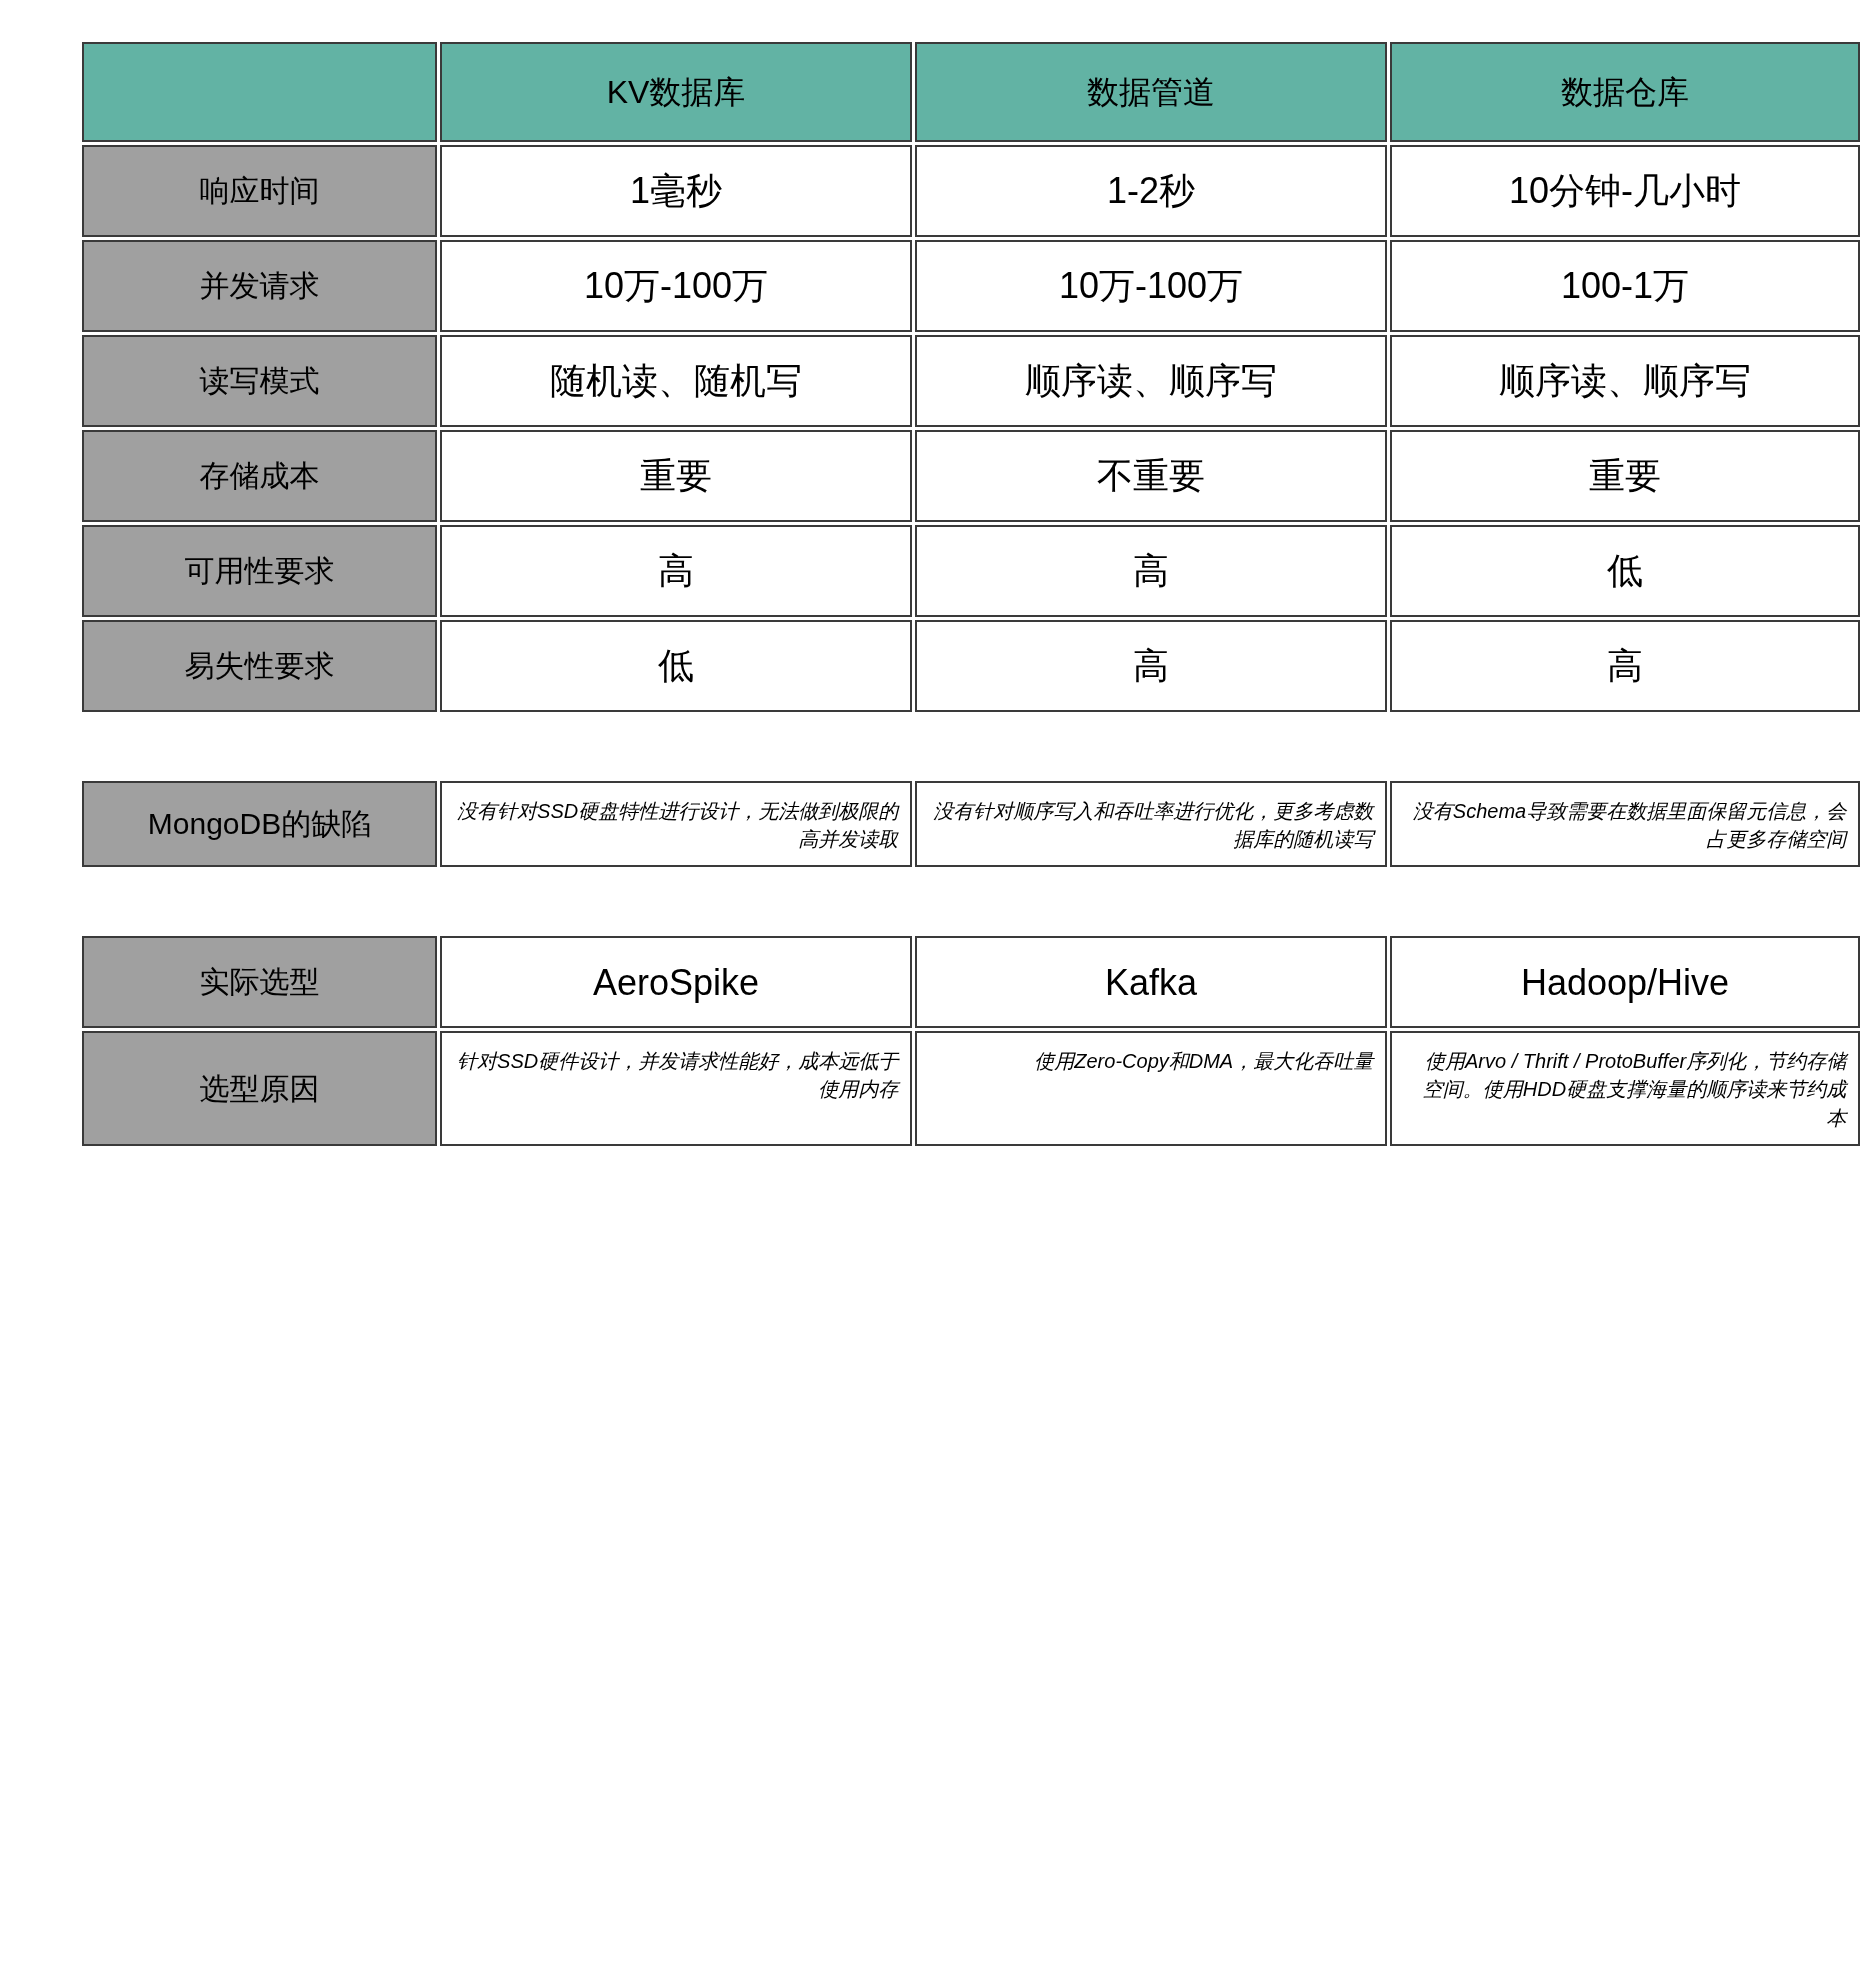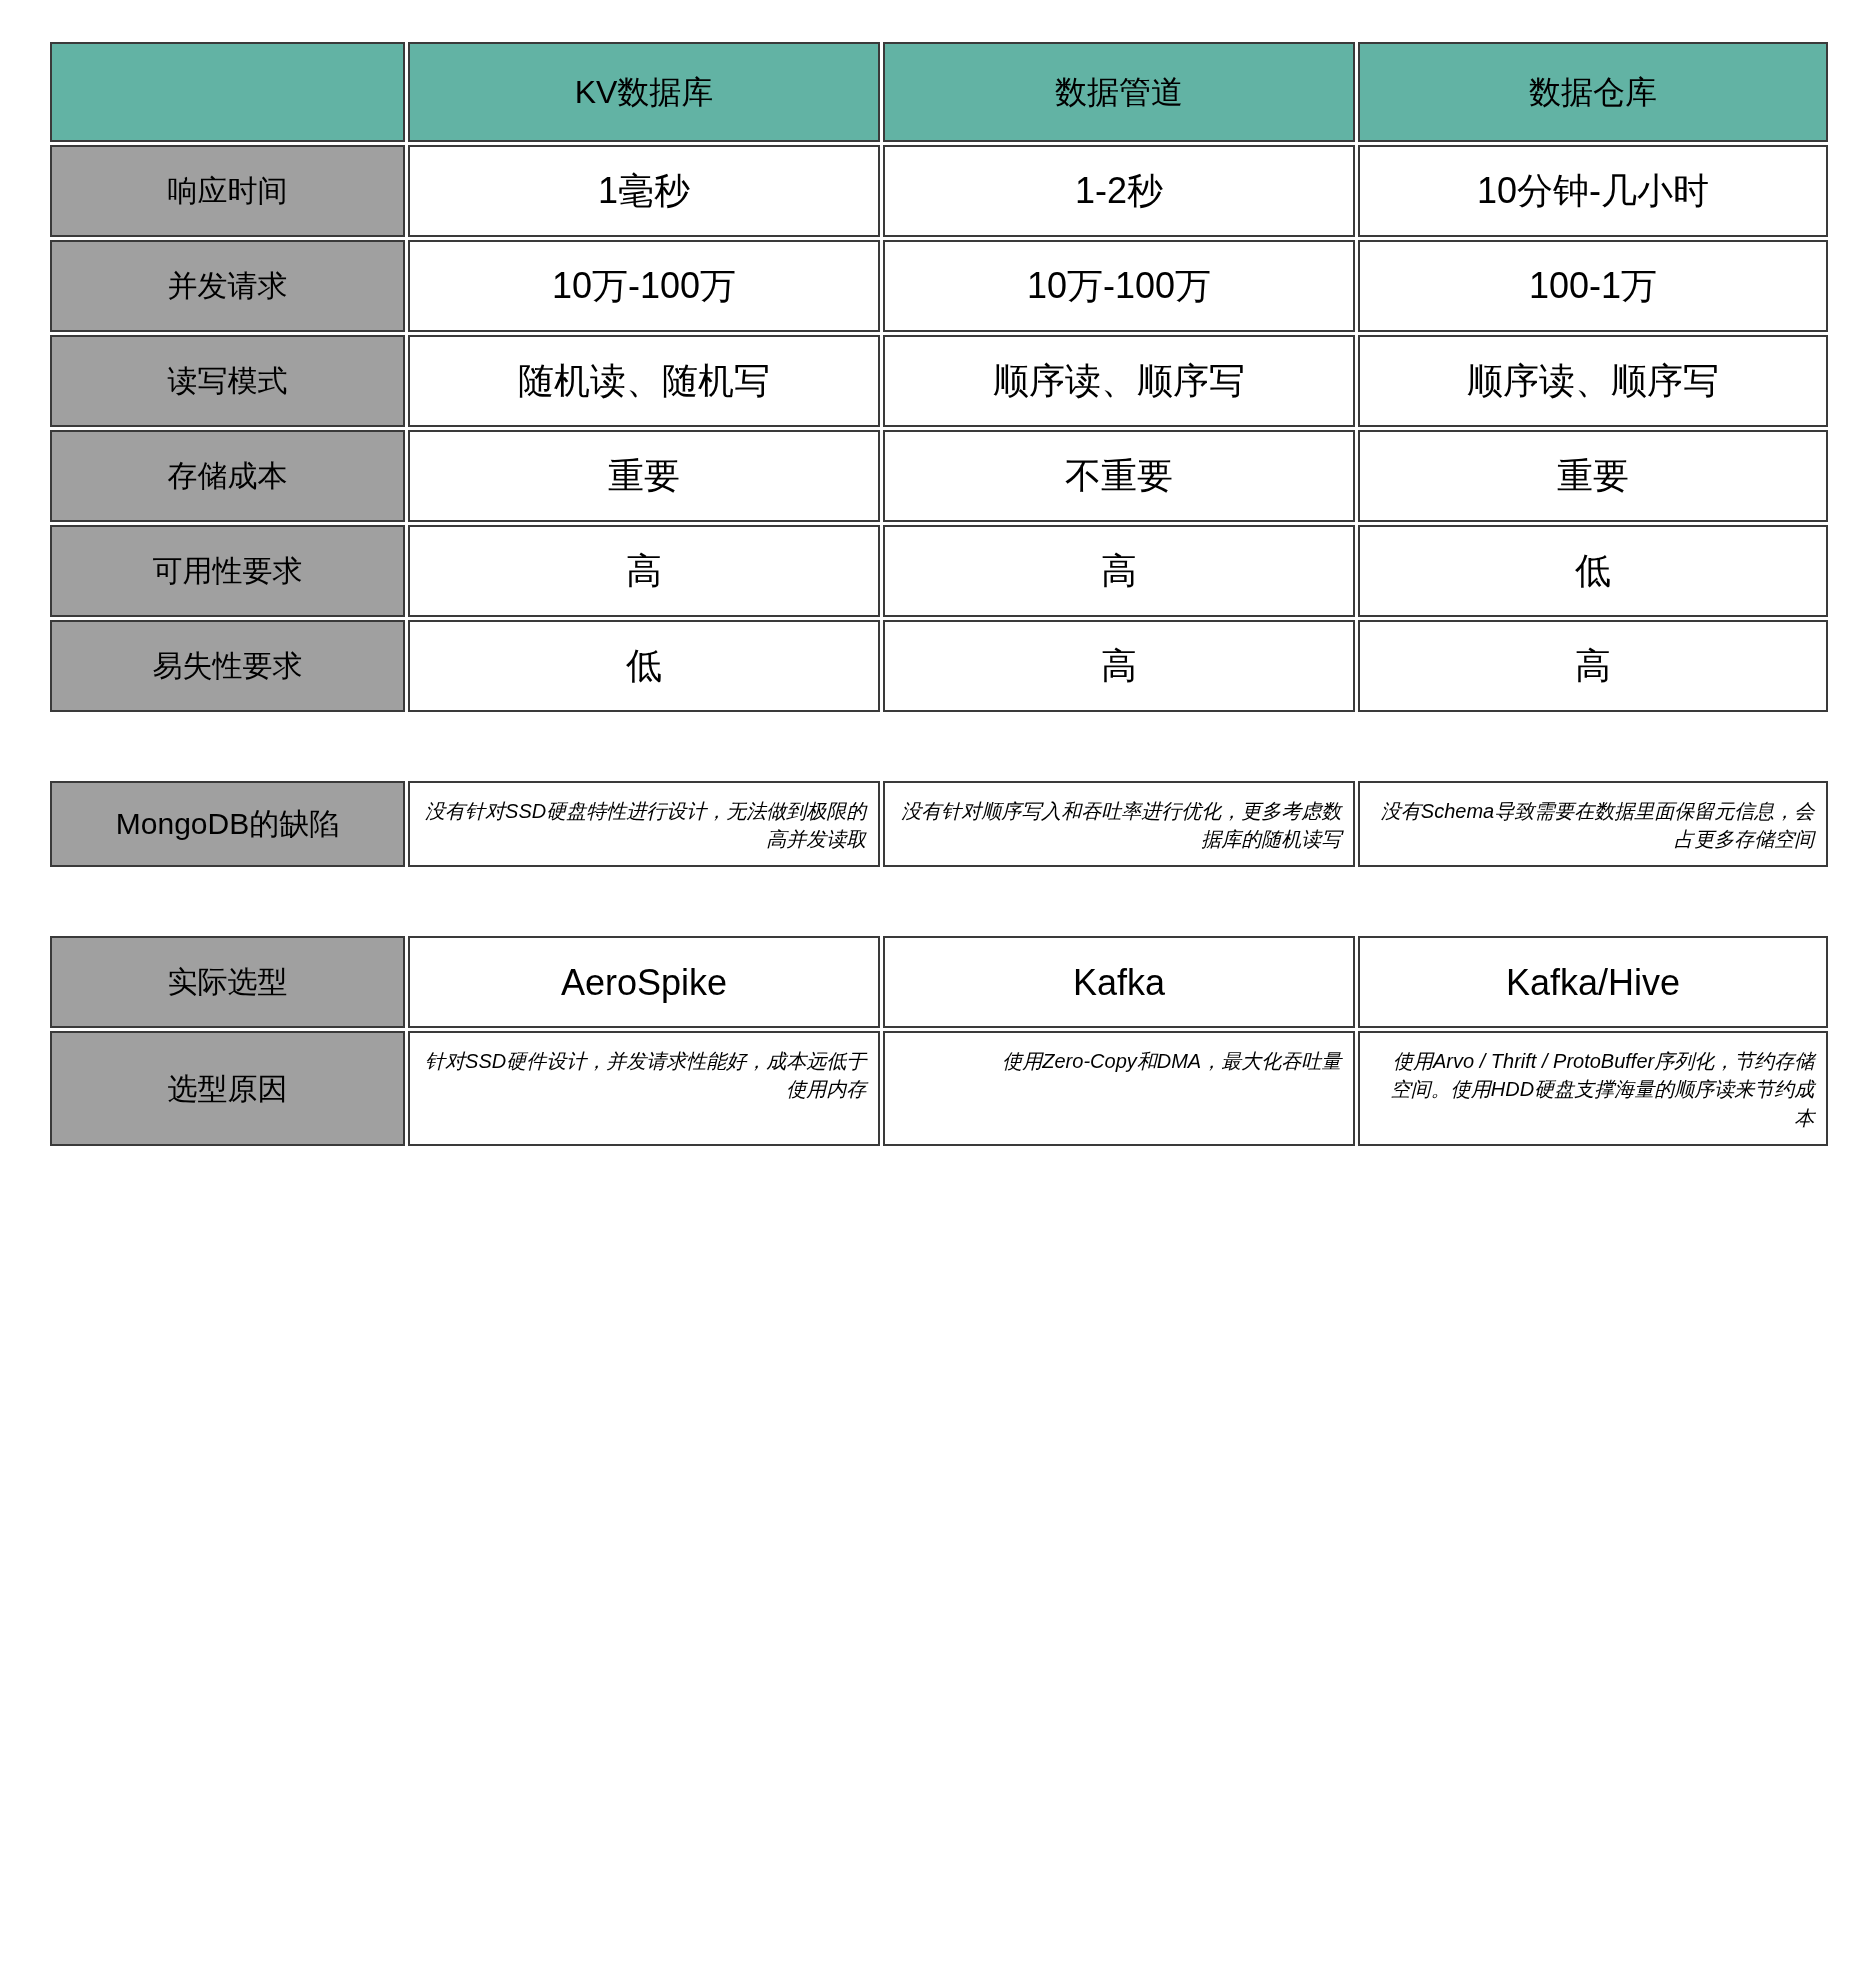--- a/index.html
+++ b/index.html
@@ -12,20 +12,21 @@
     height: 1986px;
     font-family: "Liberation Sans", "DejaVu Sans", sans-serif;
     color: #000000;
     overflow: hidden;
   }
   .sheet {
     box-sizing: border-box;
     width: 1788px;
     height: 1986px;
     padding: 39px 47px 0 47px;
+    margin-left: 32px;
   }
   table.compare {
     border-collapse: separate;
     border-spacing: 3.9px;
     width: 1774px;
     table-layout: fixed;
   }
   table.compare col.c0 { width: 355px; }
   table.compare col.c1 { width: 472px; }
   table.compare col.c2 { width: 472px; }
@@ -161,21 +162,21 @@
         <td class="edge"></td>
         <td class="edge"></td>
         <td class="edge"></td>
         <td class="edge"></td>
       </tr>
 
       <tr>
         <td class="rowhead">实际选型</td>
         <td class="val">AeroSpike</td>
         <td class="val">Kafka</td>
-        <td class="val">Kafka/Hive</td>
+        <td class="val">Hadoop/Hive</td>
       </tr>
 
       <tr>
         <td class="rowhead tall">选型原因</td>
         <td class="para">针对SSD硬件设计，并发请求性能好，成本远低于使用内存</td>
         <td class="para">使用Zero-Copy和DMA，最大化吞吐量</td>
         <td class="para">使用Arvo / Thrift / ProtoBuffer序列化，节约存储空间。使用HDD硬盘支撑海量的顺序读来节约成本</td>
       </tr>
     </tbody>
   </table>

